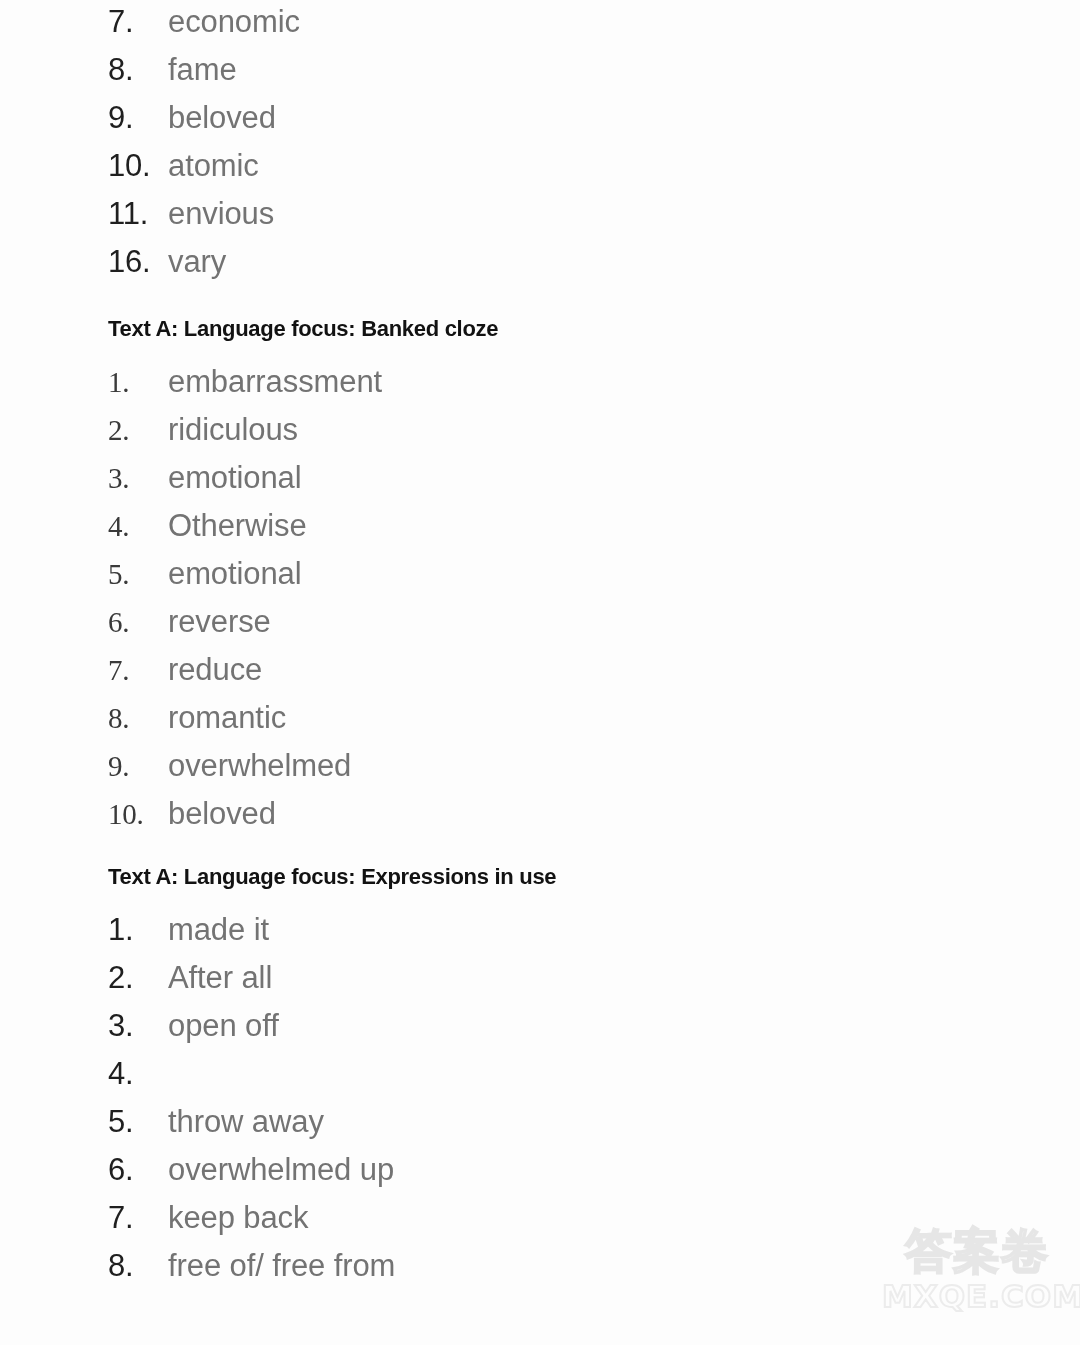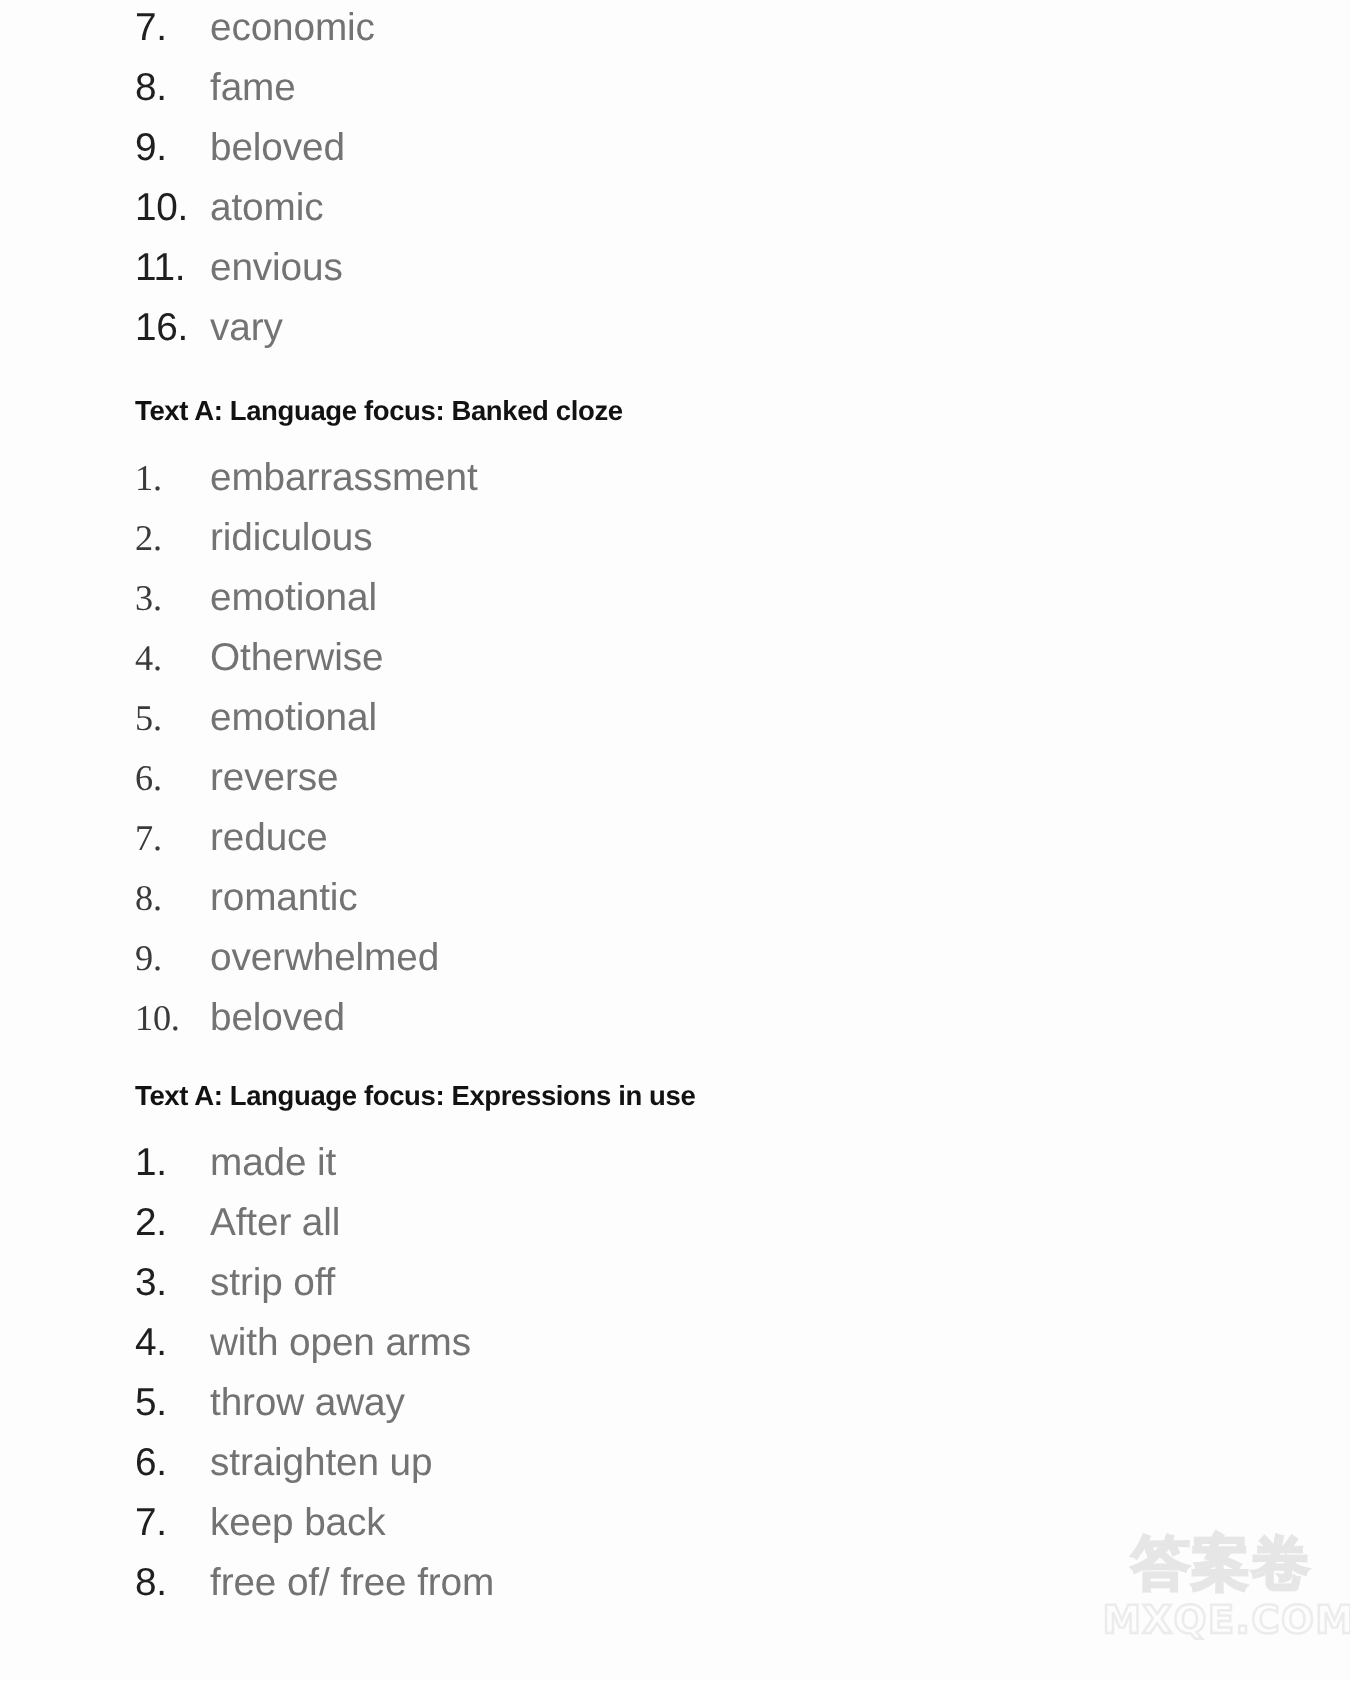--- a/index.html
+++ b/index.html
@@ -192,33 +192,32 @@
     <li class="answer-row">
       <span class="row-num">1.</span>
       <span class="row-text">made it</span>
     </li>
     <li class="answer-row">
       <span class="row-num">2.</span>
       <span class="row-text">After all</span>
     </li>
     <li class="answer-row">
       <span class="row-num">3.</span>
-      <span class="row-text">strip off</span>
+      <span class="row-text">open off</span>
     </li>
     <li class="answer-row">
       <span class="row-num">4.</span>
-      <span class="row-text">with open arms</span>
     </li>
     <li class="answer-row">
       <span class="row-num">5.</span>
       <span class="row-text">throw away</span>
     </li>
     <li class="answer-row">
       <span class="row-num">6.</span>
-      <span class="row-text">straighten up</span>
+      <span class="row-text">overwhelmed up</span>
     </li>
     <li class="answer-row">
       <span class="row-num">7.</span>
       <span class="row-text">keep back</span>
     </li>
     <li class="answer-row">
       <span class="row-num">8.</span>
       <span class="row-text">free of/ free from</span>
     </li>
   </ol>

